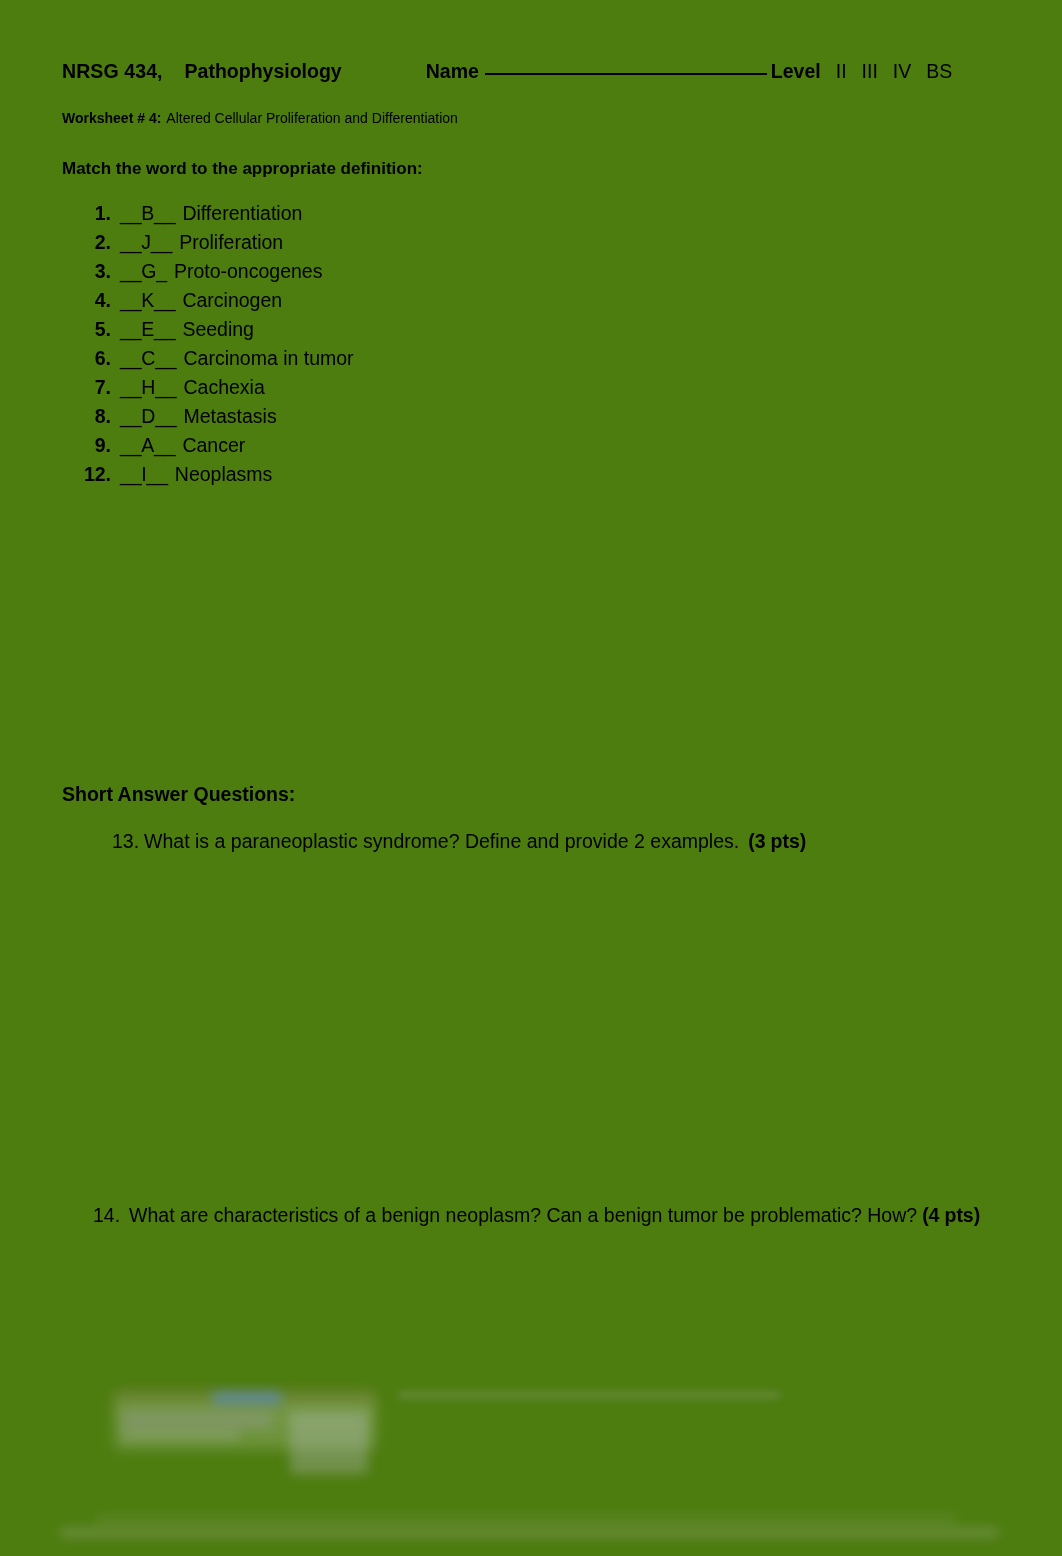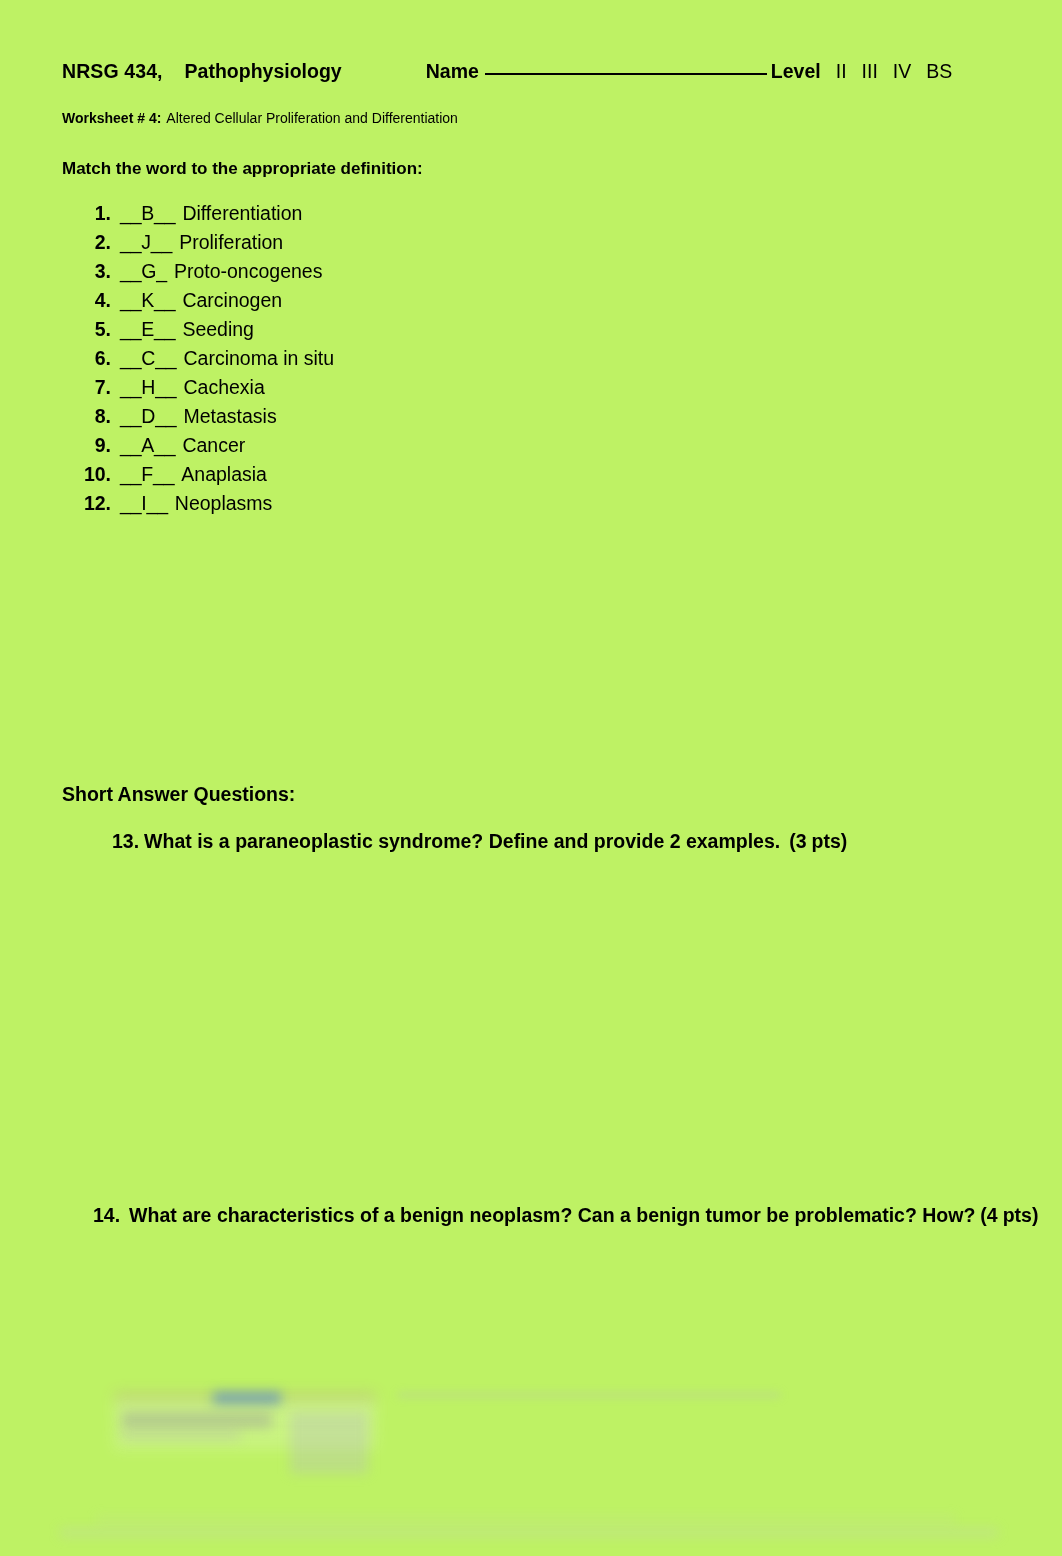--- a/index.html
+++ b/index.html
@@ -12,21 +12,21 @@
     height: 1556px;
     position: relative;
     font-family: "Liberation Sans", sans-serif;
     color: #000000;
     overflow: hidden;
   }
 
   .page {
     position: absolute;
     inset: 0;
-    background: #bef264;
+    background: #4d7c0f;
   }
 
   
   .header-row {
     position: absolute;
     left: 62px;
     top: 58px;
     width: 940px;
     height: 26px;
     white-space: nowrap;
@@ -122,24 +122,24 @@
 
   
   .question {
     position: absolute;
     font-size: 19.5px;
     line-height: 28px;
     white-space: nowrap;
   }
   .q13 { left: 112px; top: 827px; }
   .q14 { left: 93px;  top: 1201px; }
-  .q-num { font-weight: bold; text-align: center; }
+  .q-num { font-weight: normal; text-align: center; }
   .q-gap-sm { display: inline-block; width: 5px; }
   .q-gap-md { display: inline-block; width: 9px; }
-  .q-text { font-weight: bold; margin-top: 18px; }
+  .q-text { font-weight: normal; margin-top: 18px; }
   .q-pts { font-weight: bold; }
   .pts-inner-gap { display: inline-block; width: 5px; }
 
   
   .footer-artifact {
     position: absolute;
     left: 0;
     top: 1330px;
     width: 1062px;
     height: 226px;
@@ -267,46 +267,41 @@
 
     <div class="match-item">
       <span class="mi-num">5.</span>
         <span class="mi-blank">__E__</span>
         <span class="mi-term">Seeding</span>
     </div>
 
     <div class="match-item">
       <span class="mi-num">6.</span>
         <span class="mi-blank">__C__</span>
-        <span class="mi-term">Carcinoma in situ</span>
+        <span class="mi-term">Carcinoma in tumor</span>
     </div>
 
     <div class="match-item">
       <span class="mi-num">7.</span>
         <span class="mi-blank">__H__</span>
         <span class="mi-term">Cachexia</span>
     </div>
 
     <div class="match-item">
       <span class="mi-num">8.</span>
         <span class="mi-blank">__D__</span>
         <span class="mi-term">Metastasis</span>
     </div>
 
     <div class="match-item">
       <span class="mi-num">9.</span>
         <span class="mi-blank">__A__</span>
         <span class="mi-term">Cancer</span>
     </div>
 
-    <div class="match-item">
-      <span class="mi-num">10.</span>
-        <span class="mi-blank">__F__</span>
-        <span class="mi-term">Anaplasia</span>
-    </div>
 
 
     <div class="match-item">
       <span class="mi-num">12.</span>
         <span class="mi-blank">__I__</span>
         <span class="mi-term">Neoplasms</span>
     </div>
 
   </div>
 

